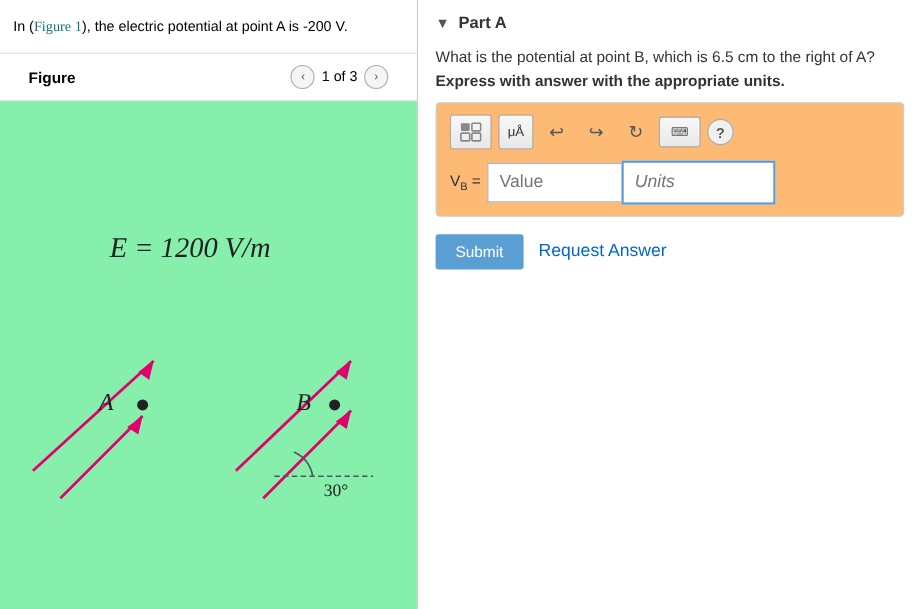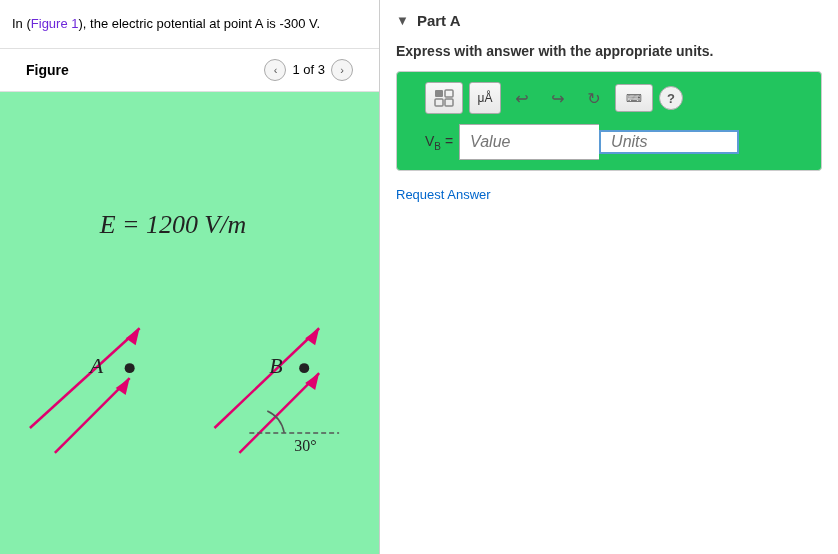--- a/index.html
+++ b/index.html
@@ -24,22 +24,23 @@
     }
 
     .problem-text {
       padding: 14px 12px;
       font-size: 13px;
       line-height: 1.5;
       border-bottom: 1px solid #e0e0e0;
     }
 
     .problem-text a {
-      color: #6d28d9;
+      color: #0f766e;
       text-decoration: none;
+      font-family: Liberation Serif, serif;
     }
 
     .figure-label-row {
       display: flex;
       align-items: center;
       justify-content: space-between;
       padding: 10px 26px;
       border-bottom: 1px solid #e0e0e0;
     }
 
@@ -108,23 +109,23 @@
     .express-text {
       font-size: 14px;
       font-weight: bold;
       color: #333;
       margin-bottom: 12px;
     }
 
     .answer-box {
       border: 1px solid #ccc;
       border-radius: 4px;
-      padding: 10px 28px;
+      padding: 10px 12px;
       margin-bottom: 16px;
-      background: #22c55e;
+      background: #fdba74;
     }
 
     .toolbar {
       display: flex;
       align-items: center;
       gap: 6px;
       margin-bottom: 10px;
     }
 
     .toolbar-btn {
@@ -203,35 +204,34 @@
       font-size: 14px;
       margin-right: 6px;
       color: #333;
     }
 
     .vb-label sub {
       font-size: 10px;
     }
 
     .value-input {
-      width: 140px;
+      width: 122px;
       height: 36px;
       border: 1px solid #aaa;
       border-right: none;
       padding: 0 10px;
       font-size: 16px;
-      font-style: italic;
       color: #bbb;
       background: #fff;
       outline: none;
     }
 
     .units-input {
       width: 140px;
-      height: 24px;
+      height: 40px;
       border: 2px solid #5b9bd5;
       padding: 0 10px;
       font-size: 16px;
       font-style: italic;
       color: #999;
       background: #fff;
       outline: none;
     }
 
     .actions-row {
@@ -247,21 +247,21 @@
       border-radius: 3px;
       padding: 8px 18px;
       font-size: 14px;
       cursor: pointer;
       font-weight: 500;
     }
 
     .request-answer-link {
       color: #0066cc;
       text-decoration: none;
-      font-size: 13px;
+      font-size: 16px;
       cursor: pointer;
     }
 
     .provide-feedback-link {
       color: #0066cc;
       text-decoration: none;
       font-size: 14px;
       cursor: pointer;
       display: block;
       margin-top: 8px;
@@ -270,21 +270,21 @@
     svg.figure-svg {
       width: 100%;
       height: 100%;
     }
   </style>
 </head>
 <body>
 
 <div class="left-panel">
   <div class="problem-text">
-    <span>In (</span><a href="#">Figure 1</a><span>), the electric potential at point A is -300 V.</span>
+    <span>In (</span><a href="#">Figure 1</a><span>), the electric potential at point A is -200 V.</span>
   </div>
 
   <div class="figure-label-row">
     <span class="figure-label">Figure</span>
     <div class="figure-nav">
       <button class="nav-btn">‹</button>
       <span>1 of 3</span>
       <button class="nav-btn">›</button>
     </div>
   </div>
@@ -322,20 +322,21 @@
     </svg>
   </div>
 </div>
 
 <div class="right-panel">
   <div class="part-header">
     <span class="collapse-arrow">▼</span>
     <span>Part A</span>
   </div>
 
+  <p class="question-text">What is the potential at point B, which is 6.5 cm to the right of A?</p>
   <p class="express-text">Express with answer with the appropriate units.</p>
 
   <div class="answer-box">
 
     <div class="toolbar">
       <button class="toolbar-btn matrix-btn">
         <svg width="20" height="18" viewBox="0 0 20 18">
           <rect x="1" y="1" width="8" height="7" fill="#888" rx="1"></rect>
           <rect x="11" y="1" width="8" height="7" fill="none" stroke="#888" stroke-width="1.5" rx="1"></rect>
           <rect x="1" y="10" width="8" height="7" fill="none" stroke="#888" stroke-width="1.5" rx="1"></rect>
@@ -363,16 +364,17 @@
     </div>
 
     <div class="input-row">
       <span class="vb-label">V<sub>B</sub> <span>=</span></span>
       <input type="text" class="value-input" placeholder="Value" style="">
       <input type="text" class="units-input" placeholder="Units" style="">
     </div>
   </div>
 
   <div class="actions-row">
+    <button class="submit-btn">Submit</button>
     <a href="#" class="request-answer-link">Request Answer</a>
   </div>
 
 </div>
 
 </body></html>

